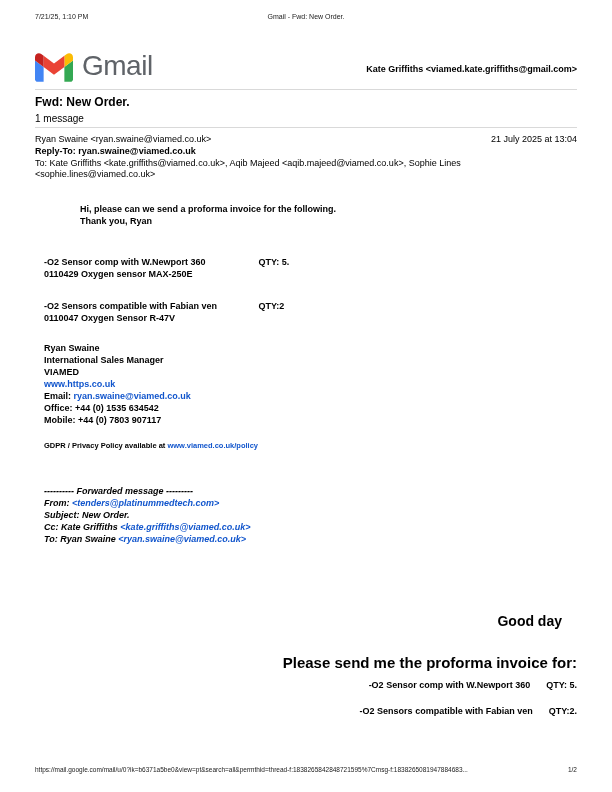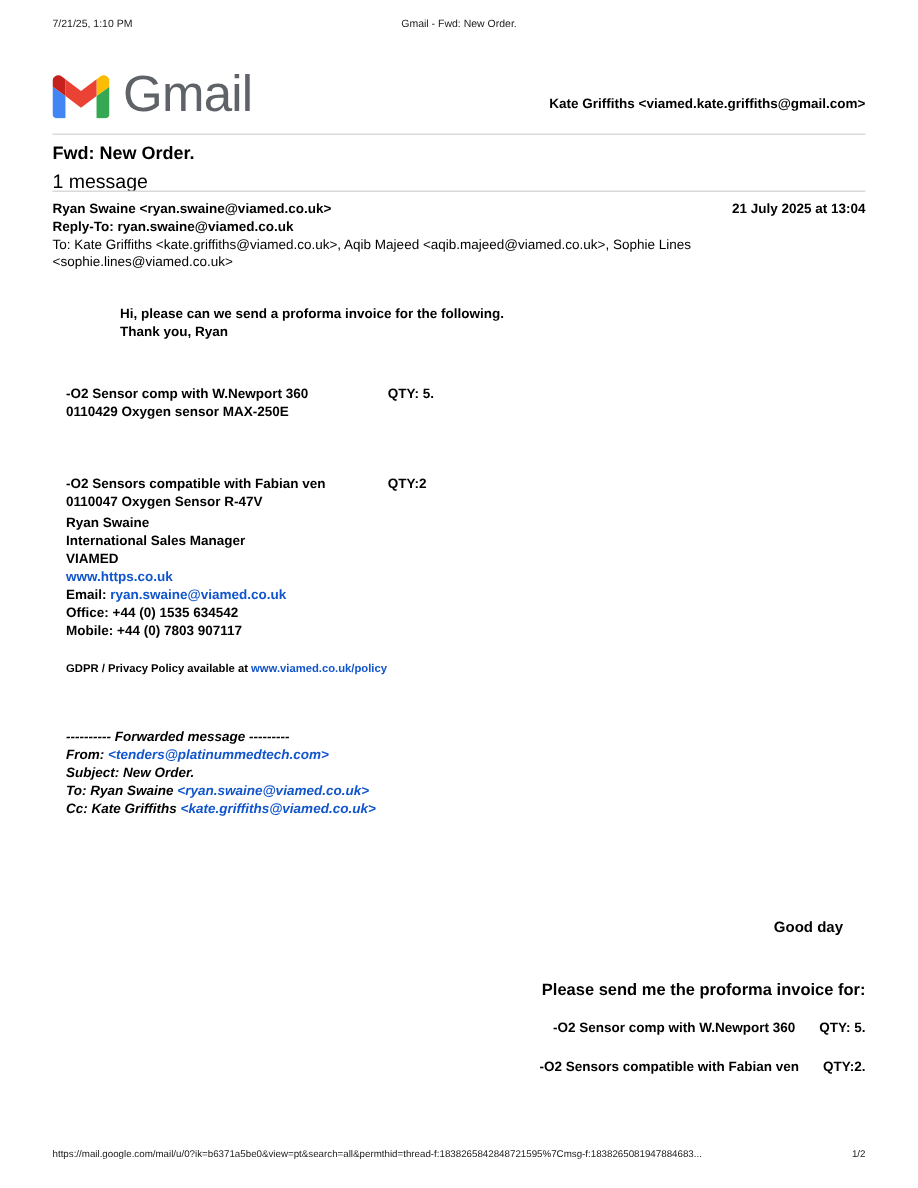--- a/index.html
+++ b/index.html
@@ -28,51 +28,51 @@
     font-size: 6.5px; color: #1a1a1a;
   }
 
   
   .masthead {
     position: absolute; top: 46px; left: 35px; right: 35px; height: 36px;
     display: flex; justify-content: space-between; align-items: flex-end;
   }
   .logo { display: flex; align-items: center; gap: 9px; }
   .logo svg { display: block; }
-  .logo-text { font-size: 34px; color: #5f6368; letter-spacing: -0.5px; line-height: 1; padding-bottom: 2px; }
+  .logo-text { font-size: 28px; color: #5f6368; letter-spacing: -0.5px; line-height: 1; padding-bottom: 2px; }
   .account { font-size: 9px; font-weight: 700; padding-bottom: 8px; }
 
   .rule { position: absolute; left: 35px; right: 35px; border-top: 1px solid #d9d9d9; height: 0; }
   .rule1 { top: 89px; }
   .rule2 { top: 127px; }
 
   .subject { position: absolute; top: 95px; left: 35px; font-size: 12px; font-weight: 700; }
-  .msgcount { position: absolute; top: 113px; left: 35px; font-size: 13px; text-align: right; }
+  .msgcount { position: absolute; top: 113px; left: 35px; font-size: 10px; text-align: right; }
 
   
   .hdr-row {
     position: absolute; top: 134px; left: 35px; right: 35px;
     display: flex; justify-content: space-between;
-    font-size: 9px; font-weight: 700;
+    font-size: 9px; font-weight: 400;
   }
   .hdr-replyto { position: absolute; top: 146px; left: 35px; font-size: 9px; font-weight: 700; }
   .hdr-to { position: absolute; top: 158px; left: 35px; width: 520px; font-size: 9px; font-weight: 400; line-height: 11px; }
 
   
   .txt { font-size: 9px; font-weight: 700; line-height: 12px; }
   .body-intro { position: absolute; top: 203px; left: 44px; margin-left: 36px; }
   .body-items { position: absolute; top: 256px; left: 44px; }
   .item-row .desc { display: inline-block; width: 212px; }
-  .item-block2 { margin-top: 36px; }
+  .item-block2 { margin-top: 20px; }
   .signature { position: absolute; top: 342px; left: 44px; }
   .gdpr { position: absolute; top: 441px; left: 44px; font-size: 7.5px; font-weight: 700; }
   .fwd-headers { position: absolute; top: 485px; left: 44px; font-style: italic; }
 
-  .fwd-greeting { position: absolute; top: 613px; right: 50px; font-size: 10px; font-weight: 700; }
-  .fwd-request { position: absolute; top: 654px; right: 35px; font-size: 11px; font-weight: 700; margin-left: 20px; }
+  .fwd-greeting { position: absolute; top: 613px; right: 50px; font-size: 14px; font-weight: 700; }
+  .fwd-request { position: absolute; top: 654px; right: 35px; font-size: 15px; font-weight: 700; margin-left: 20px; }
   .fwd-item { position: absolute; right: 35px; display: flex; gap: 16px; font-size: 9px; font-weight: 700; }
   .fwd-item-0 { top: 680px; }
   .fwd-item-1 { top: 706px; }
 
   a.lnk, .lnk { color: #1155cc; text-decoration: none; cursor: pointer; }
 </style>
 </head>
 <body>
 
 <div class="page">
@@ -143,22 +143,22 @@
     <div>Office: +44 (0) 1535 634542</div>
     <div>Mobile: +44 (0) 7803 907117</div>
   </div>
 
   <div class="gdpr"><span>GDPR / Privacy Policy available at </span><a class="lnk">www.viamed.co.uk/policy</a></div>
 
   <div class="fwd-headers txt">
     <div>---------- Forwarded message ---------</div>
     <div><span>From: </span><a class="lnk">&lt;tenders@platinummedtech.com&gt;</a></div>
     <div>Subject: New Order.</div>
+    <div><span>Cc: Kate Griffiths </span><a class="lnk">&lt;kate.griffiths@viamed.co.uk&gt;</a></div>
     <div><span>To: Ryan Swaine </span><a class="lnk">&lt;ryan.swaine@viamed.co.uk&gt;</a></div>
-    <div><span>Cc: Kate Griffiths </span><a class="lnk">&lt;kate.griffiths@viamed.co.uk&gt;</a></div>
   </div>
 
   <div class="fwd-greeting">Good day</div>
   <div class="fwd-request">Please send me the proforma invoice for:</div>
   <div class="fwd-item fwd-item-0">
     <span>-O2 Sensor comp with W.Newport 360</span>
     <span>QTY: 5.</span>
   </div>
   <div class="fwd-item fwd-item-1">
     <span>-O2 Sensors compatible with Fabian ven</span>

